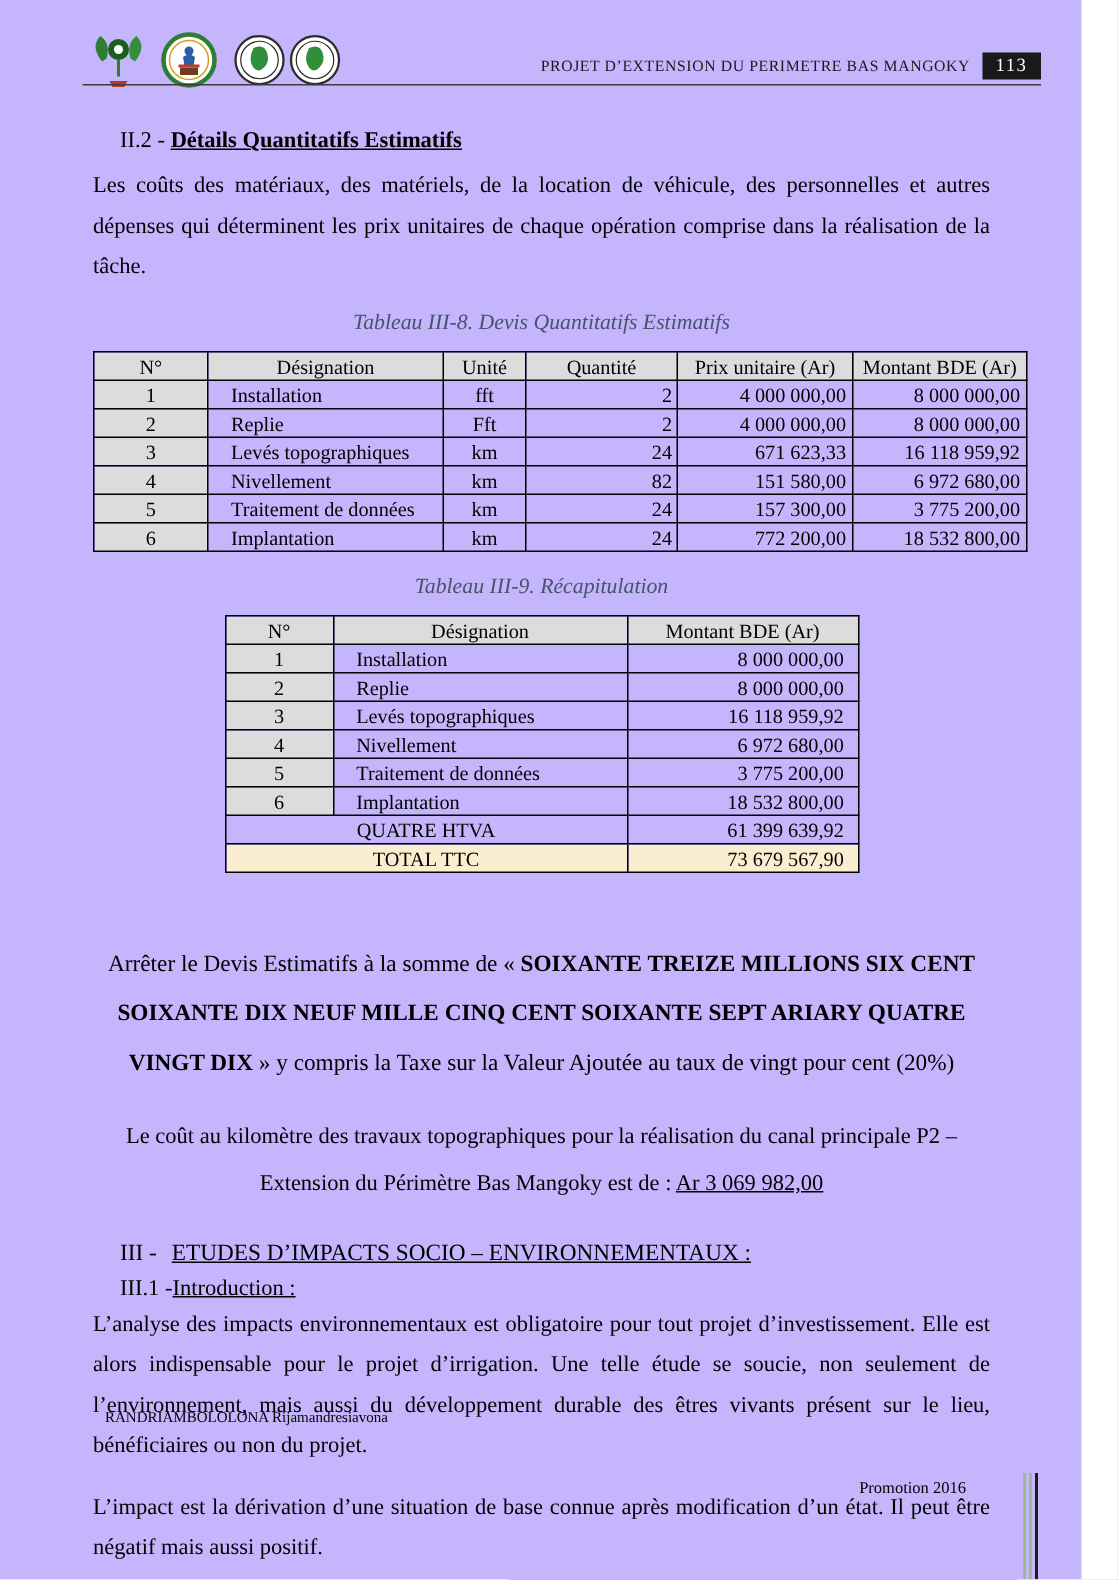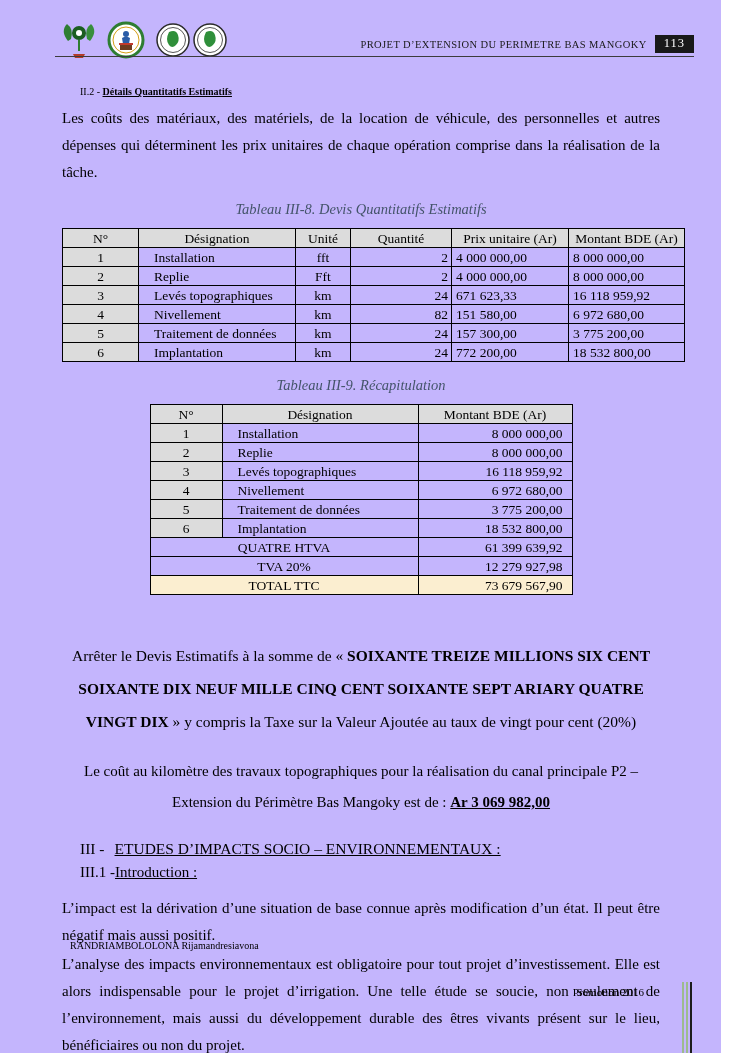--- a/index.html
+++ b/index.html
@@ -15,47 +15,47 @@
   }
   .header-title { font-size:10.5px; letter-spacing:.4px; color:#1a1a1a; }
   .page-badge {
     background:#191919; color:#fff; font-size:12.5px; padding:1px 9px 2px;
     letter-spacing:1px;
   }
   .header-rule { position:absolute; top:56px; left:55px; right:27px; border-top:1.6px solid #3c3c3c; }
 
   
   .content { position:absolute; top:86px; left:62px; right:61px; }
-  .h-ii2 { margin:0 0 4px 18px; font-size:10px; }
+  .h-ii2 { margin:0 0 4px 18px; font-size:15px; }
   .h-ii2 .bold-underline { font-weight:bold; text-decoration:underline; }
   p.body-text { margin:8px 0 0; font-size:15px; line-height:27px; text-align:justify; }
   .caption {
     text-align:center; font-style:italic; font-size:14.5px; color:#44546A;
     margin:15px 0 10px;
   }
 
   table { border-collapse:collapse; font-size:13.5px; table-layout:fixed; }
   td, th { border:1px solid #000; padding:0 4px; height:19px; line-height:17px; overflow:hidden; white-space:nowrap; }
   th { font-weight:normal; text-align:center; background:#DCDCDC; }
   .t1 { width:622px; }
   .t2 { margin:2px auto 0; width:422px; }
   .cell-num { text-align:center; background:#DCDCDC; }
   .cell-des { text-align:left; padding-left:15px; }
   .cell-unit { text-align:center; }
   .cell-qty { text-align:right; padding-right:3px; }
-  .cell-center { text-align:left; }
+  .cell-center { text-align:right; }
   .cell-amount { text-align:right; padding-right:9px; }
   .row-total td { text-align:center; }
   .row-total .cell-amount { text-align:right; }
   .row-ttc td { background:#FBEED0; font-weight:normal; }
 
   .summary { margin:44px 8px 0; text-align:center; font-size:15.5px; line-height:33px; }
   .summary b { font-size:15.5px; }
   .cost-note { margin:18px 0 0; text-align:center; font-size:15px; line-height:31px; }
-  .cost-amount { font-weight:bold; text-decoration:underline; }
+  .cost-amount { font-weight:normal; text-decoration:underline; }
 
   .h-iii { margin:22px 0 0 18px; font-size:15.5px; }
   .h-iii .underline { text-decoration:underline; margin-left:10px;margin-top:24px; }
   .h-iii1 { margin:6px 0 0 18px; font-size:15px; }
   .h-iii1 .bold-underline { font-weight:normal; text-decoration:underline; }
 
   
   .footer-author { position:absolute; left:70px; top:940px; font-size:10px; }
   .footer-promo  { position:absolute; right:77px; top:986px; font-size:11px; }
   .vline { position:absolute; top:982px; height:71px; width:1.6px; }
@@ -224,42 +224,38 @@
       </tr>
       <tr>
         <td class="cell-num">6</td>
         <td class="cell-des">Implantation</td>
         <td class="cell-amount">18 532 800,00</td>
       </tr>
       <tr class="row-total">
         <td colspan="2">QUATRE HTVA</td>
         <td class="cell-amount">61 399 639,92</td>
       </tr>
-      <tr class="row-total">
-        <td colspan="2">TVA 20%</td>
-        <td class="cell-amount">12 279 927,98</td>
-      </tr>
       <tr class="row-total row-ttc">
         <td colspan="2">TOTAL TTC</td>
         <td class="cell-amount">73 679 567,90</td>
       </tr>
     </tbody>
       </table>
 
     <div class="summary"><span>Arrêter le Devis Estimatifs à la somme de « </span><b>SOIXANTE TREIZE MILLIONS SIX CENT SOIXANTE DIX NEUF MILLE CINQ CENT SOIXANTE SEPT ARIARY QUATRE VINGT DIX</b><span> » y compris la Taxe sur la Valeur Ajoutée au taux de vingt pour cent (20%)</span></div>
 
     <div class="cost-note"><span>Le coût au kilomètre des travaux topographiques pour la réalisation du canal principale P2 – Extension du Périmètre Bas Mangoky est de : </span><span class="cost-amount">Ar 3 069 982,00</span></div>
 
     <div class="h-iii"><span>III -</span><span class="underline">ETUDES D’IMPACTS SOCIO – ENVIRONNEMENTAUX :</span></div>
 
     <div class="h-iii1"><span>III.1 -</span><span class="bold-underline">Introduction :</span></div>
 
+    <p class="body-text" style="margin-top:2px;">L’analyse des impacts environnementaux est obligatoire pour tout projet d’investissement. Elle est alors indispensable pour le projet d’irrigation. Une telle étude se soucie, non seulement de l’environnement, mais aussi du développement durable des êtres vivants présent sur le lieu, bénéficiaires ou non du projet.</p>
+
     <p class="body-text" style="margin-top:14px;">L’impact est la dérivation d’une situation de base connue après modification d’un état. Il peut être négatif mais aussi positif.</p>
-
-    <p class="body-text" style="margin-top:2px;">L’analyse des impacts environnementaux est obligatoire pour tout projet d’investissement. Elle est alors indispensable pour le projet d’irrigation. Une telle étude se soucie, non seulement de l’environnement, mais aussi du développement durable des êtres vivants présent sur le lieu, bénéficiaires ou non du projet.</p>
 
   </div>
 
   <div class="footer-author">RANDRIAMBOLOLONA Rijamandresiavona</div>
   <div class="footer-promo">Promotion 2016</div>
   <div class="vline g1"></div>
   <div class="vline g2"></div>
   <div class="vline k"></div>
 
 </div>

